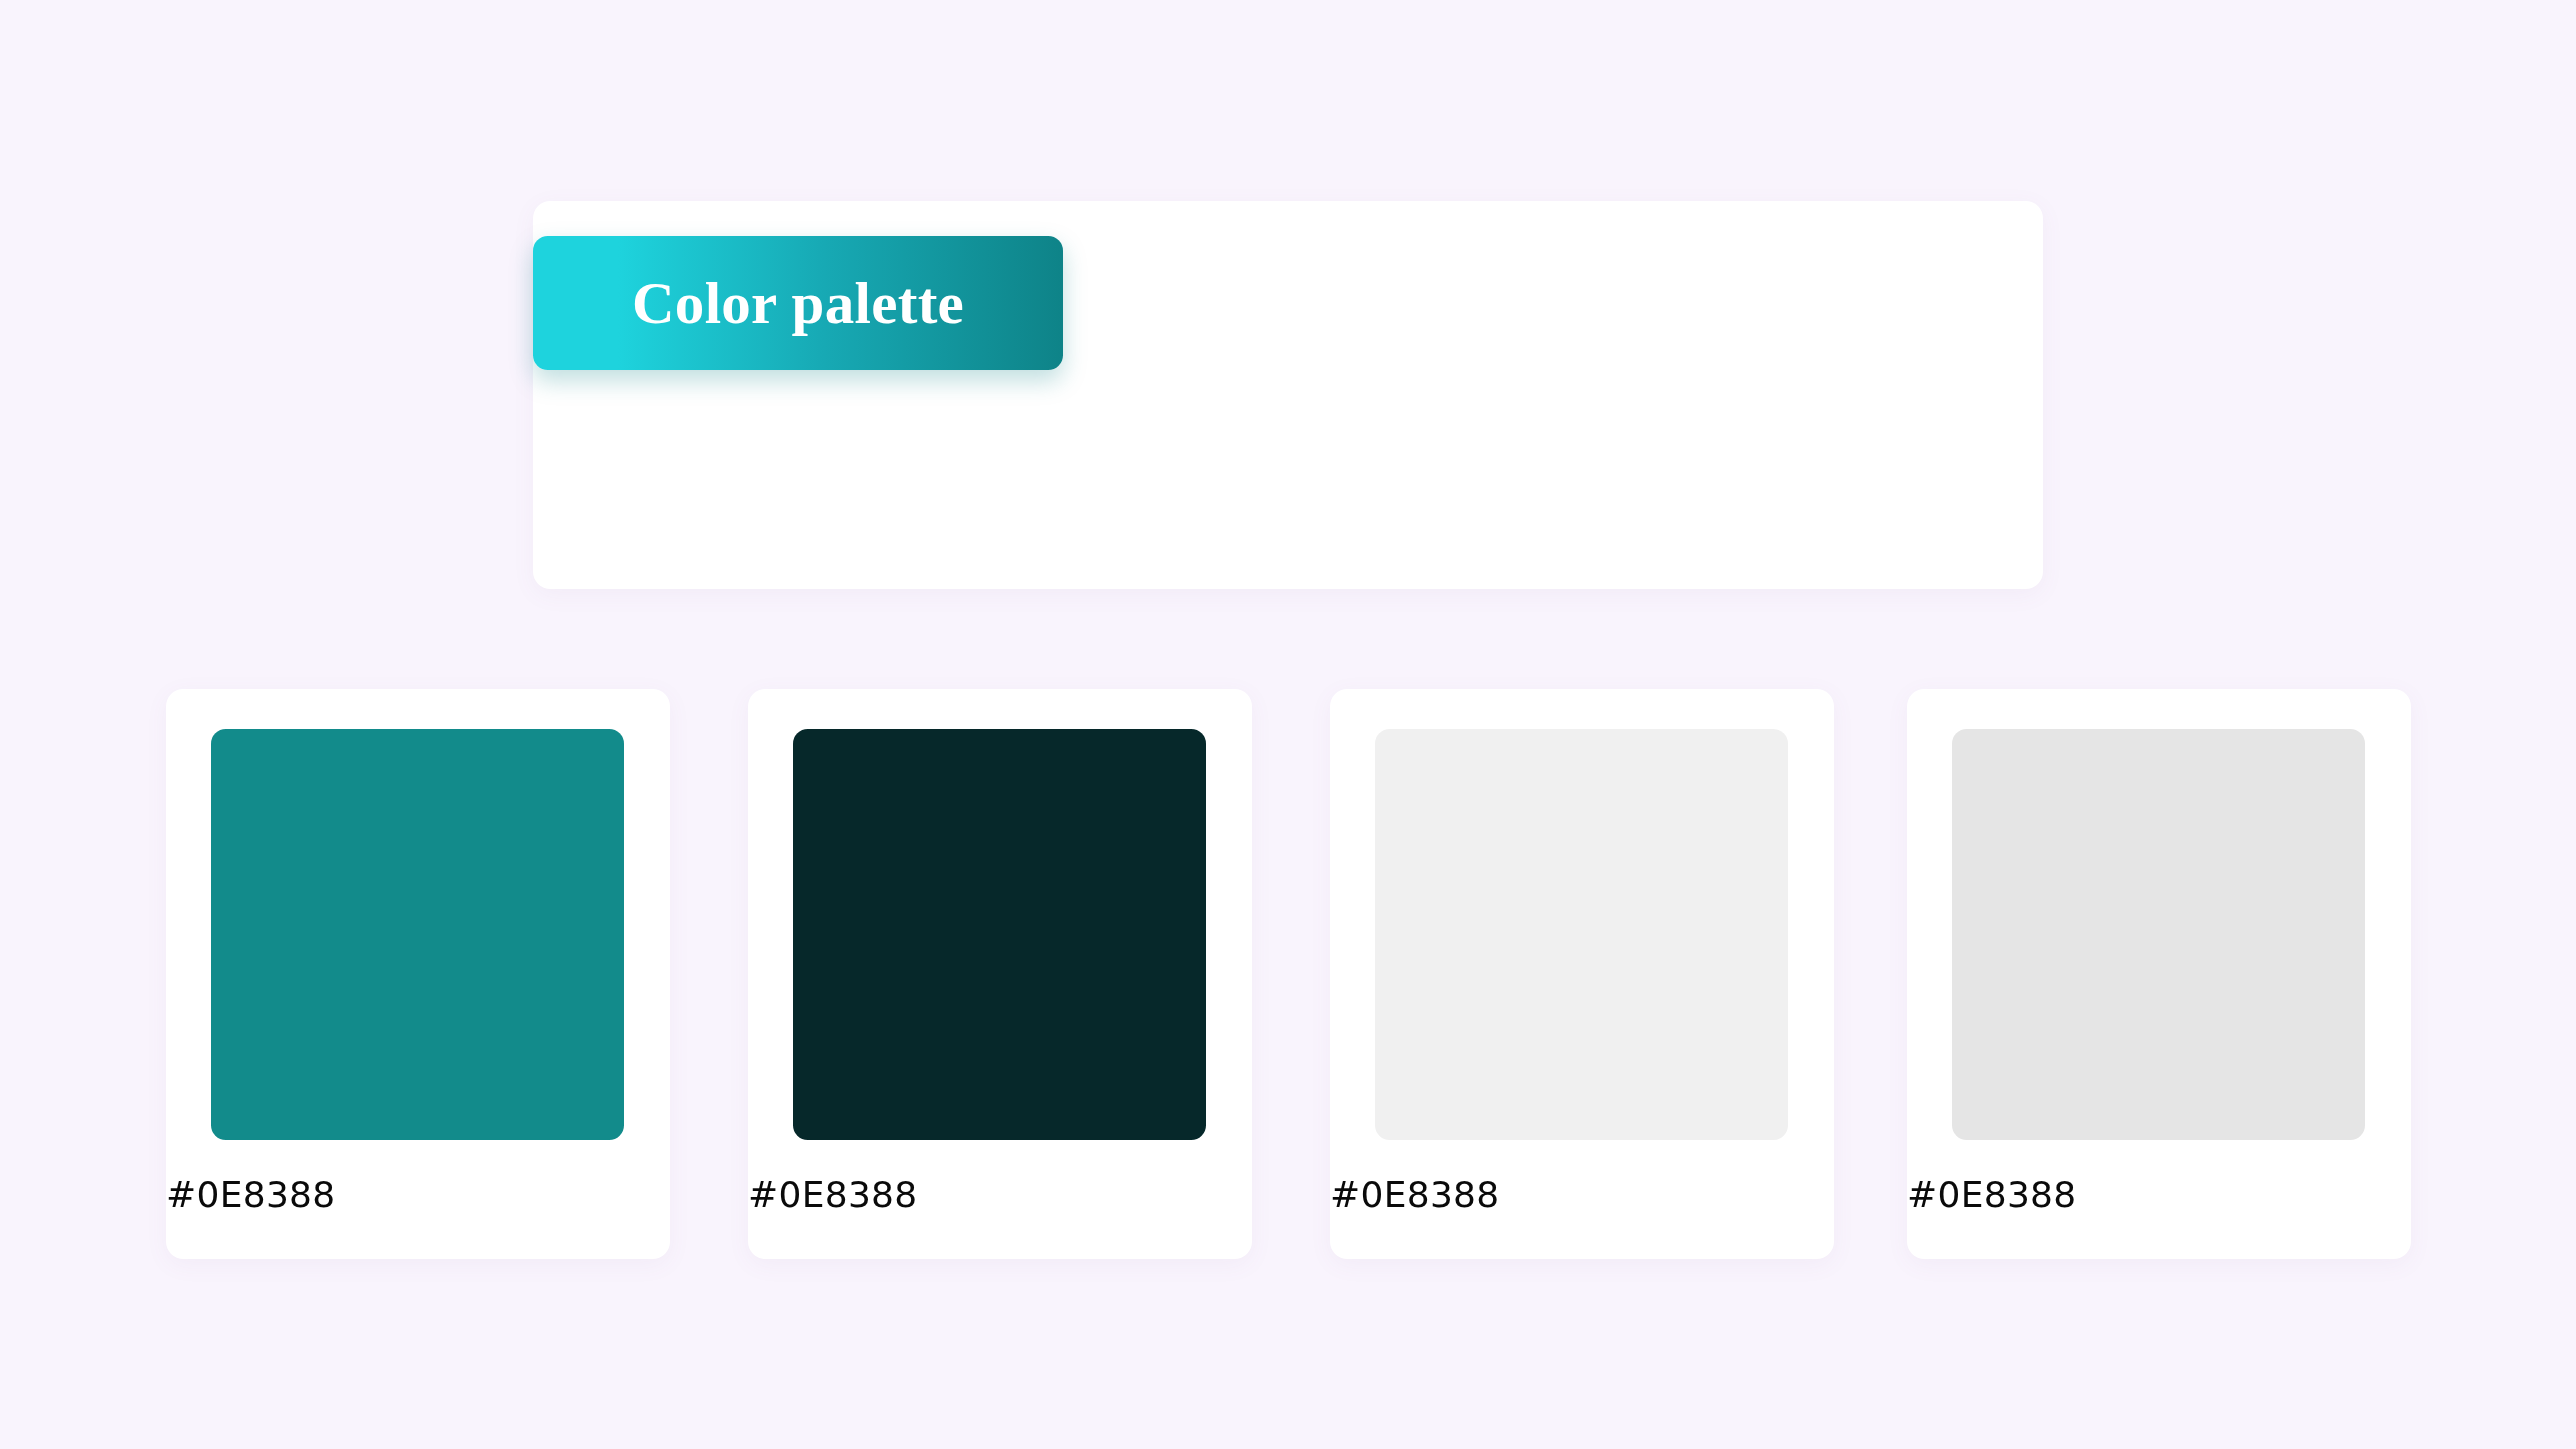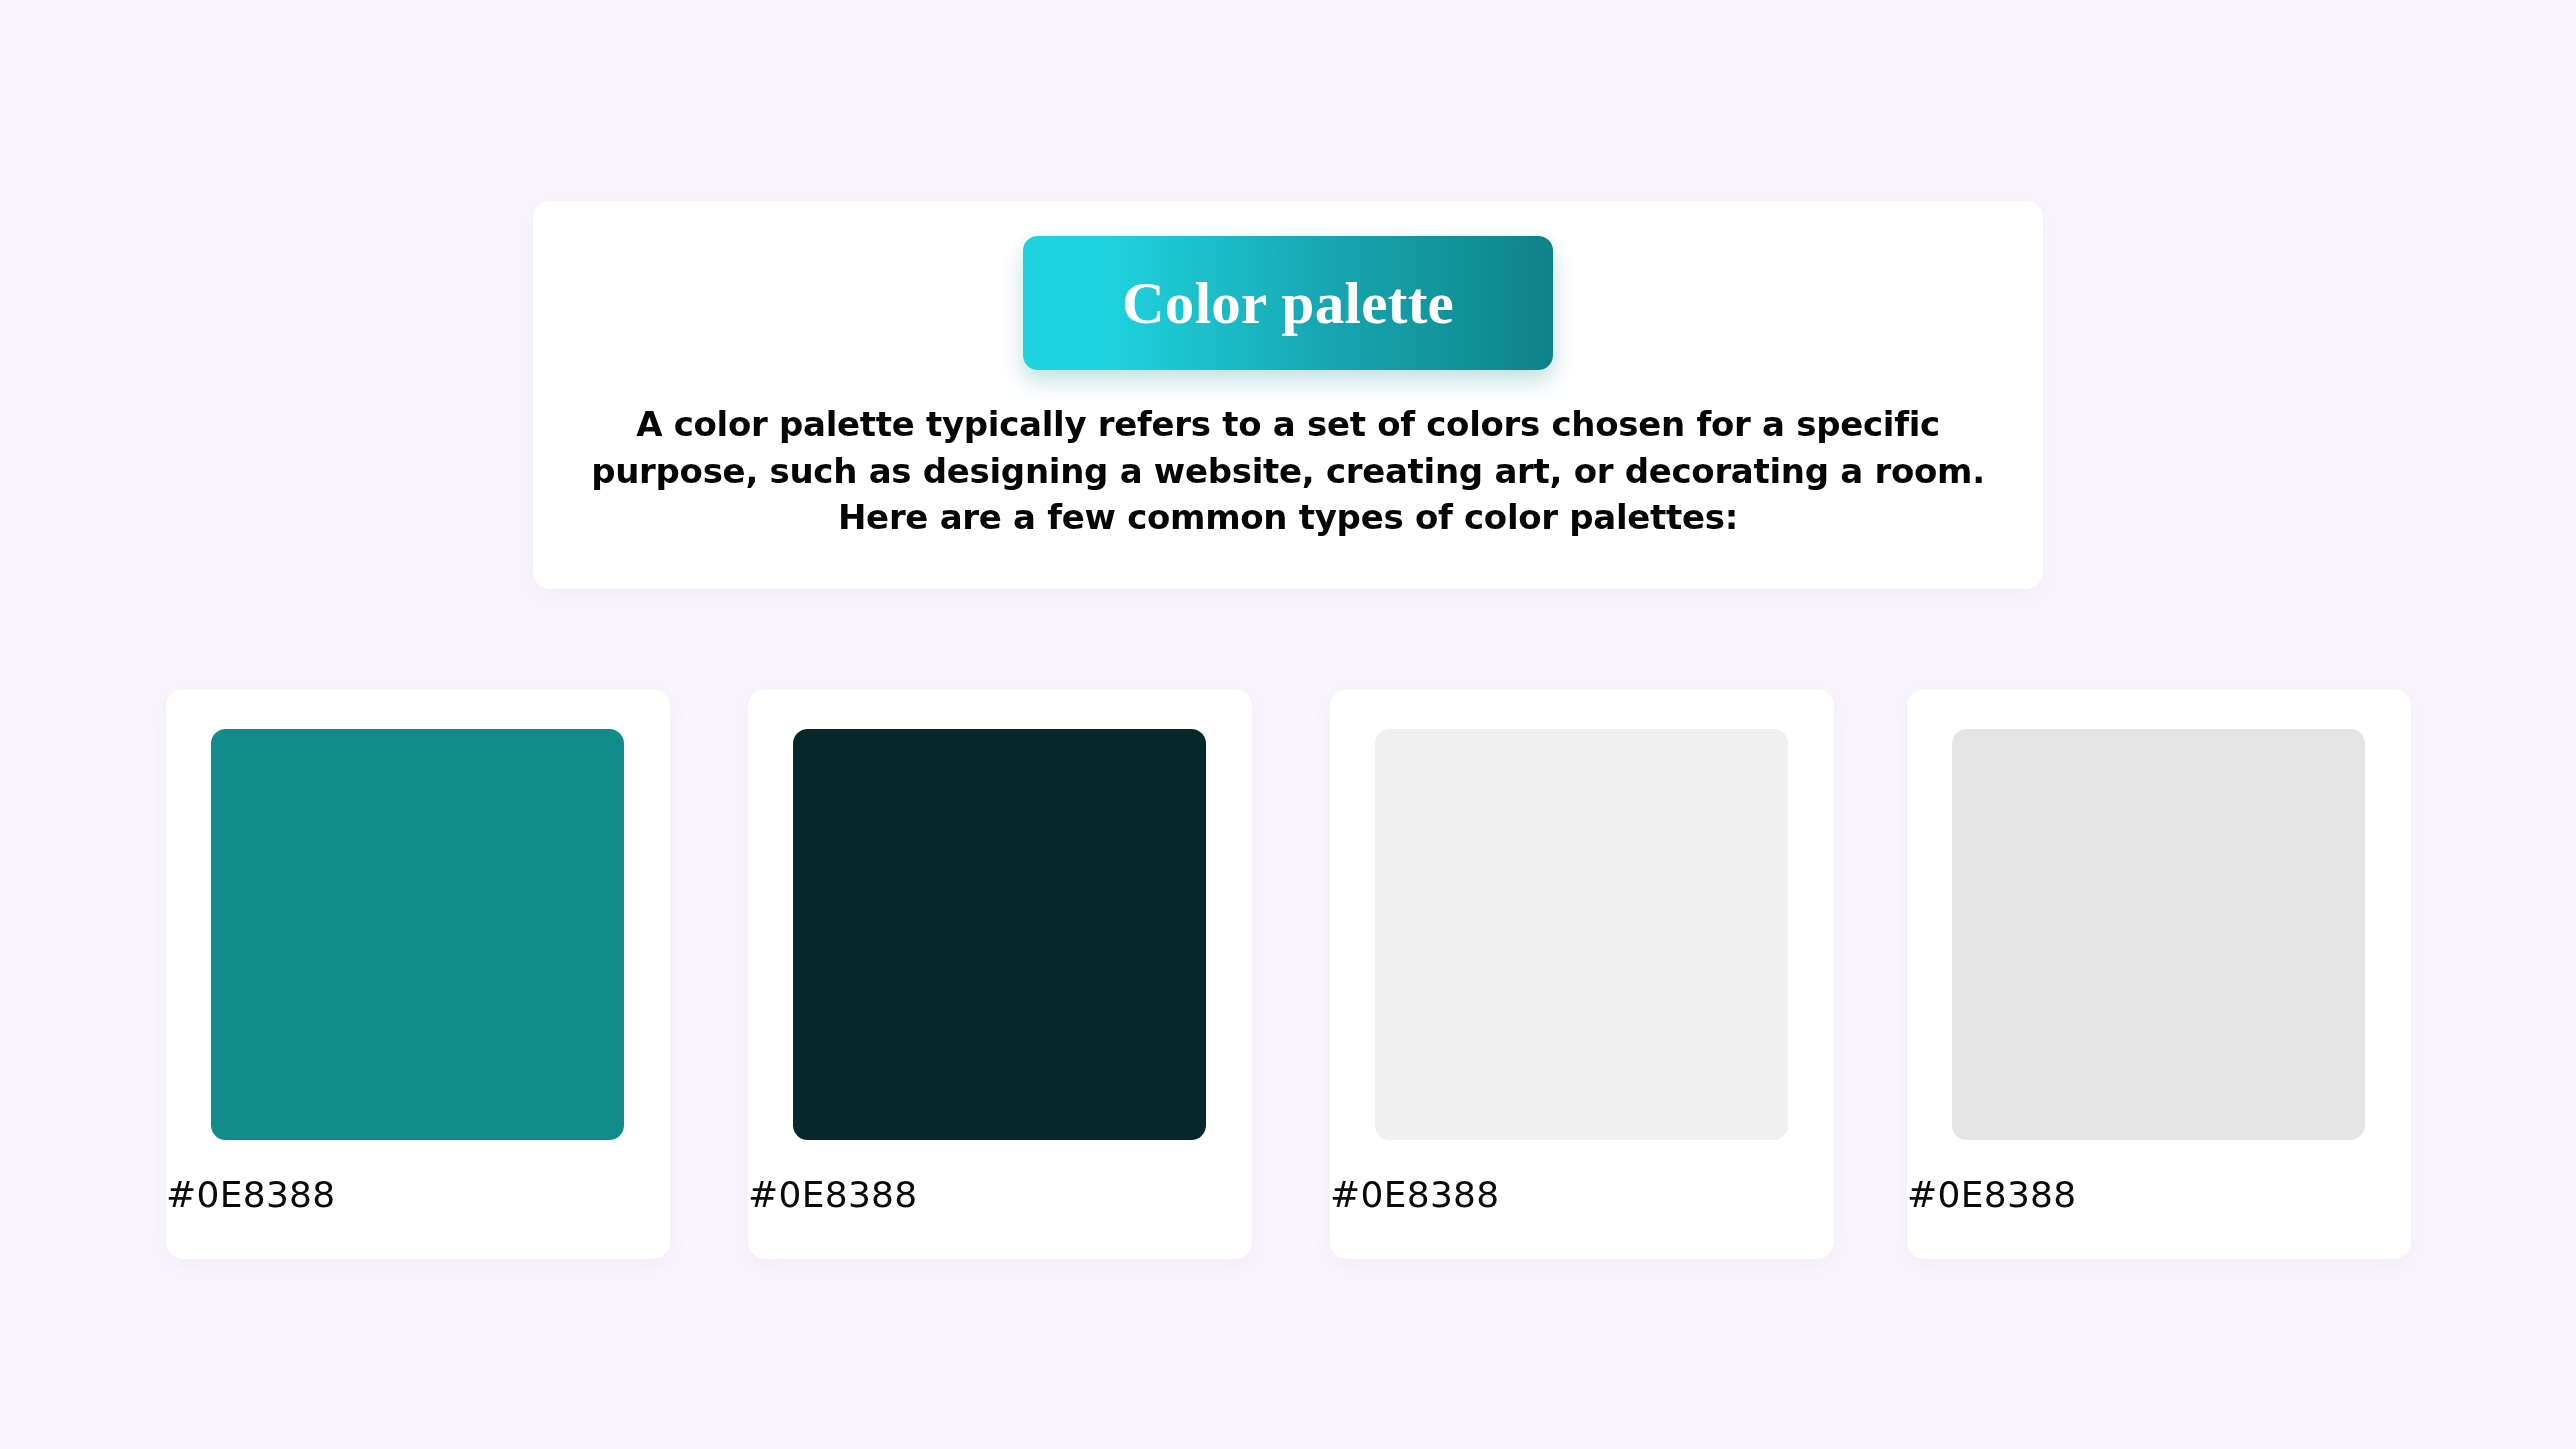--- a/index.html
+++ b/index.html
@@ -21,21 +21,20 @@
     position: absolute;
     left: 533px;
     top: 201px;
     width: 1510px;
     height: 388px;
     background: #ffffff;
     border-radius: 17.4px;
     box-shadow: 0 5.4px 23px rgba(120, 90, 150, 0.055);
     display: flex;
     flex-direction: column;
-    align-items: center;
   }
 
   #title-badge {
     margin-top: 35px;
     width: 530px;
     height: 134px;
     border-radius: 14.8px;
     background: linear-gradient(90deg, #18d3dd 0%, #1ccfda 18%, #17a9b4 55%, #108389 100%);
     box-shadow: 0 10.7px 23px rgba(16, 131, 136, 0.26);
     display: flex;
@@ -113,21 +112,20 @@
 </style>
 </head>
 <body style="background: rgb(249, 244, 253);">
 
 <section id="intro-card">
 
   <div id="title-badge" style="background: linear-gradient(90deg, rgb(30, 211, 221) 0%, rgb(30, 211, 221) 16%, rgb(23, 169, 180) 55%, rgb(14, 131, 136) 100%);">
     <span id="title-badge-text">Color palette</span>
   </div>
 
-  <p id="intro-paragraph">A color palette typically refers to a set of colors chosen for a specific purpose, such as designing a website, creating art, or decorating a room. Here are a few common types of color palettes:</p>
 
 </section>
 
 <section id="swatch-row">
 
   <article class="swatch-card pos-0">
     <div class="swatch-chip" style="background-color: rgb(18, 139, 139);"></div>
     <div class="swatch-label">#0E8388</div>
   </article>
 

